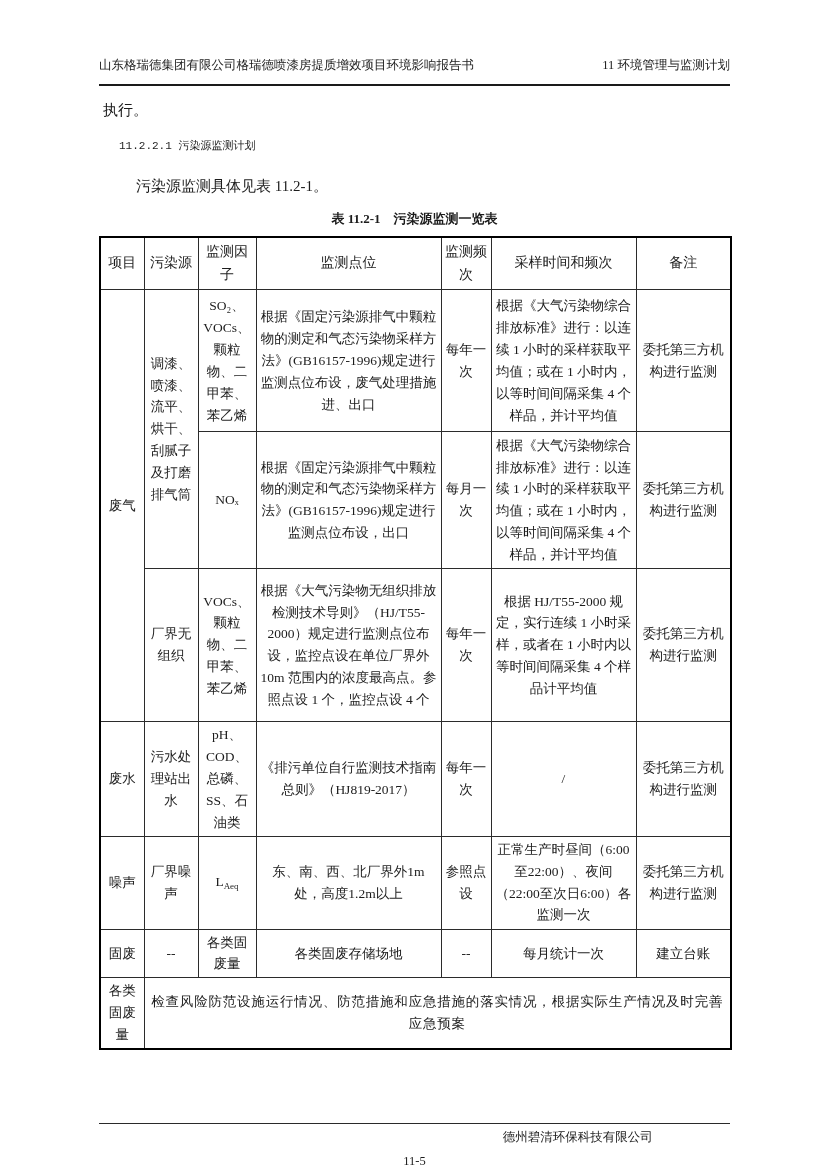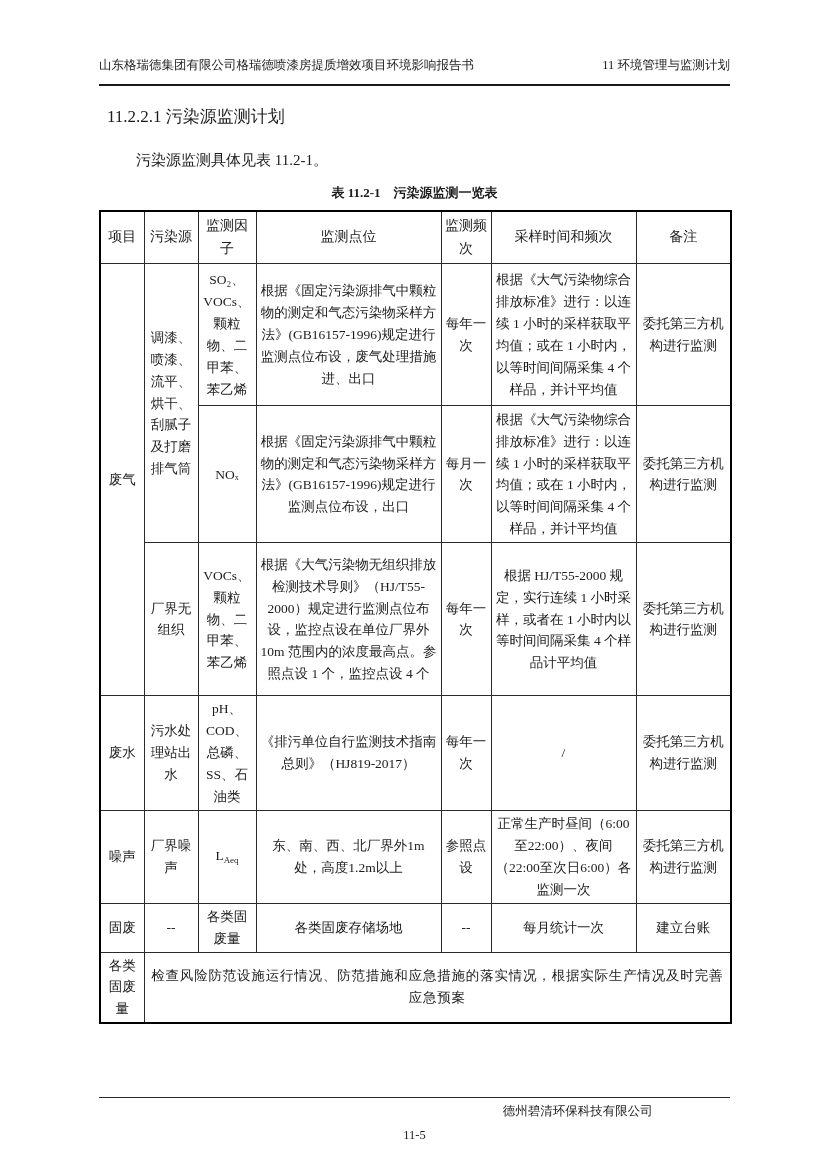--- a/index.html
+++ b/index.html
@@ -8,21 +8,21 @@
     box-sizing:border-box;padding:58px 97px 4px 99px;position:relative;
     font-family:"Liberation Serif","DejaVu Serif",serif;color:#1c1c1c;
     overflow:hidden;
   }
   .doc-header{
     display:flex;justify-content:space-between;align-items:flex-end;
     font-size:12.5px;line-height:1.2;padding-bottom:11px;
     border-bottom:2px solid #1a1a1a;
   }
   .p-exec{margin:15px 0 0 4px;font-size:15px;line-height:1.2;}
-  .section-heading{margin:21px 0 0 8px;font-size:17px;font-weight:normal;line-height:1.2;}
+  .section-heading{margin:21px 0 0 20px;font-size:11px;font-weight:normal;line-height:1.2;font-family:Liberation Mono, monospace;}
   .p-intro{margin:24px 0 8px 4px;font-size:15px;line-height:1.2;text-indent:2.2em;}
   .table-caption{margin:16px 0 0 0;text-align:center;font-weight:bold;font-size:13px;line-height:1.2;}
   table.monitor{
     margin-top:9px;border-collapse:collapse;table-layout:fixed;width:631px;
     border:2.5px solid #000;
   }
   table.monitor th, table.monitor td{
     border:1px solid #2b2b2b;text-align:center;vertical-align:middle;
     font-size:13.5px;font-weight:normal;line-height:1.62;padding:2px 3px;
     box-sizing:border-box;word-break:normal;overflow-wrap:break-word;
@@ -50,20 +50,21 @@
 </head>
 <body>
 
 <div class="page">
 
   <div class="doc-header">
     <span>山东格瑞德集团有限公司格瑞德喷漆房提质增效项目环境影响报告书</span>
     <span>11 环境管理与监测计划</span>
   </div>
 
+  <p class="p-exec">执行。</p>
 
   <h3 class="section-heading">11.2.2.1 污染源监测计划</h3>
 
   <p class="p-intro">污染源监测具体见表 11.2-1。</p>
 
   <div class="table-caption">表 11.2-1　污染源监测一览表</div>
 
   <table class="monitor">
     <colgroup>
       <col style="width:44px">

